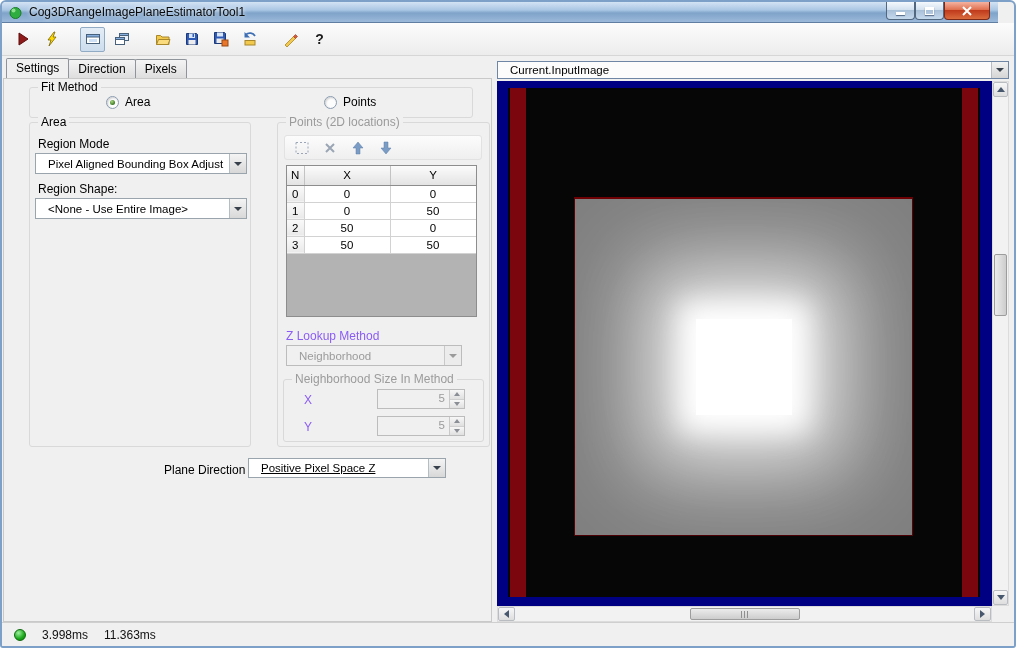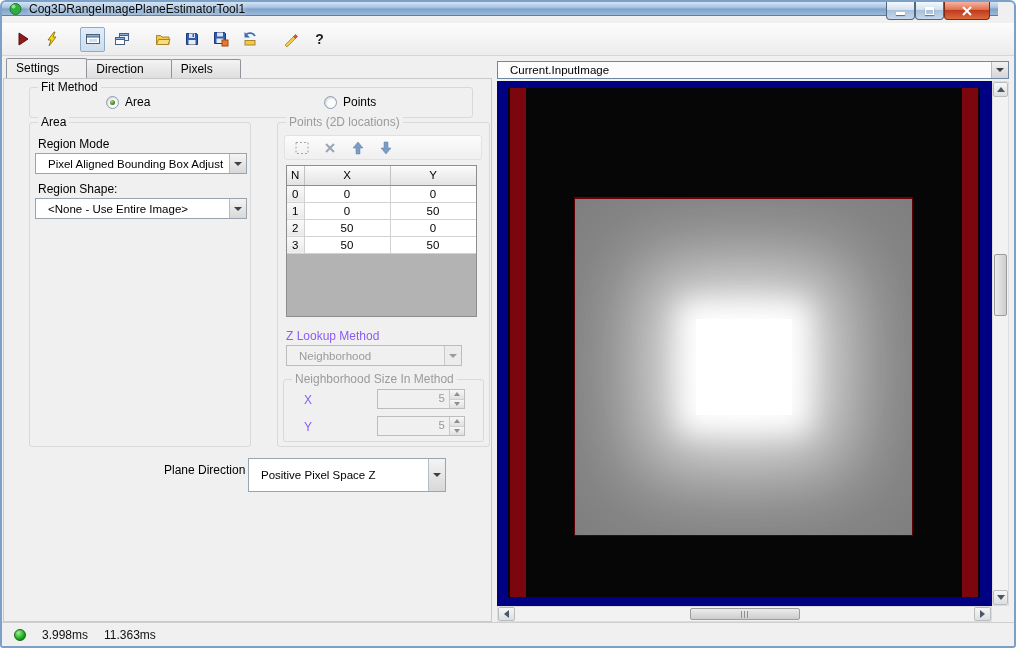--- a/index.html
+++ b/index.html
@@ -4,21 +4,21 @@
 <style>
   html,body{margin:0;padding:0;background:#ffffff;}
   *{box-sizing:border-box;}
   .window{
     position:relative;width:1016px;height:648px;overflow:hidden;
     border:2px solid #7ca0c7;border-radius:6px 6px 3px 3px;
     background:#f0f0f0;color:#000;
     font-family:"Liberation Sans",sans-serif;font-size:12px;
   }
   
-  .titlebar{position:absolute;left:0;top:0;right:16px;height:14px;
+  .titlebar{position:absolute;left:0;top:0;right:16px;height:21px;
     background:linear-gradient(#d3e3f4 0%,#aac6e4 40%,#7fa3c9 55%,#9cb9da 100%);
     border-bottom:1px solid #5f7ea2;display:flex;align-items:center;padding:0 6px;}
   .app-icon{width:15px;height:15px;display:inline-flex;margin-right:6px;}
   .title-text{font-size:12px;color:#0a0a0a;text-shadow:0 0 4px rgba(255,255,255,.95);white-space:nowrap;}
   .win-btns{position:absolute;right:8px;top:0;display:flex;}
   .win-btn{width:29px;height:18px;margin-left:0;border:1px solid #51677f;border-top:none;
     border-radius:0 0 4px 4px;display:flex;align-items:center;justify-content:center;
     background:linear-gradient(#f4f9fd 0%,#d3e1ef 45%,#a9c0d9 50%,#c6daee 100%);}
   .win-btn.close{width:46px;background:linear-gradient(#f4b3a0 0%,#e0704f 45%,#c03a1c 50%,#da6c3e 100%);border-color:#7c2917;}
   .glyph-min{width:9px;height:3px;background:#fff;box-shadow:0 1px 1px rgba(20,40,70,.6);margin-top:6px;}
@@ -26,21 +26,21 @@
   
   .toolbar{position:absolute;left:0;top:21px;right:0;height:33px;
     background:linear-gradient(#fcfcfc,#ececec);border-bottom:1px solid #d6d6d6;
     display:flex;align-items:center;padding:0 8px;gap:4px;}
   .tbtn{width:25px;height:25px;display:flex;align-items:center;justify-content:center;border:1px solid transparent;border-radius:2px;}
   .tbtn.pressed{border:1px solid #92abc4;background:linear-gradient(#e3edf7,#cddded);}
   .tgap{width:8px;}
   .help-glyph{font-weight:bold;font-size:14px;color:#1c1c1c;}
   
   .tabstrip{position:absolute;left:4px;top:57px;display:flex;z-index:3;}
-  .tab{height:19px;padding:2px 27px 0 9px;margin-right:-1px;font-size:12px;
+  .tab{height:19px;padding:2px 9px 0 9px;margin-right:-1px;font-size:12px;
     border:1px solid #8f949b;border-bottom:none;border-radius:2px 2px 0 0;
     background:linear-gradient(#f4f4f4,#dedede);}
   .tab.active{background:#f0f0f0;height:20px;margin-top:-1px;z-index:4;position:relative;}
   
   .settings-panel{position:absolute;left:1px;top:76px;width:489px;height:544px;
     background:#f0f0f0;border:1px solid #c9c9c9;}
   .groupbox{position:absolute;border:1px solid #d9d9d9;border-radius:3px;}
   .gb-label{position:absolute;top:-8px;left:8px;background:#f0f0f0;padding:0 3px;line-height:14px;white-space:nowrap;}
   .gb-label.disabled{color:#9b9b9b;}
   .gb-fit{left:25px;top:8px;width:444px;height:31px;}
@@ -83,21 +83,21 @@
   .nx-label{left:20px;top:13px;} .ny-label{left:20px;top:40px;}
   .spinner{position:absolute;width:88px;height:20px;background:#f0f0f0;border:1px solid #bcbcbc;display:flex;}
   .sp-x{left:93px;top:9px;} .sp-y{left:93px;top:36px;}
   .spin-value{flex:1;text-align:right;padding:2px 4px 0 0;color:#9b9b9b;font-size:11.5px;}
   .spin-btns{width:15px;border-left:1px solid #c9c9c9;display:flex;flex-direction:column;}
   .spin-half{flex:1;background:linear-gradient(#f7f7f7,#e0e0e0);display:flex;align-items:center;justify-content:center;border-bottom:1px solid #cfcfcf;}
   .spin-half:last-child{border-bottom:none;}
   .tri-up-s{width:0;height:0;border-left:3px solid transparent;border-right:3px solid transparent;border-bottom:4px solid #8a8f96;}
   .tri-down-s{width:0;height:0;border-left:3px solid transparent;border-right:3px solid transparent;border-top:4px solid #8a8f96;}
   .pd-label{left:160px;top:384px;}
-  .pd-combo{left:244px;top:379px;width:198px;height:34px;}
+  .pd-combo{left:244px;top:379px;width:198px;height:20px;text-decoration:underline;}
   
   .right-panel{position:absolute;left:495px;top:59px;width:512px;height:561px;}
   .source-combo{left:0;top:0;width:512px;height:18px;border:1px solid #6f86a4;background:#fcfcfc;}
   .source-combo .combo-btn{height:16px;background:linear-gradient(#f2f2f2,#d5d5d5);}
   .viewport{position:absolute;left:0;top:20px;width:512px;height:541px;background:#f0f0f0;}
   .image-canvas{position:absolute;left:0;top:0;width:495px;height:525px;background:#000082;
     padding:7px 12px 9px 11px;}
   .img-black{position:relative;width:100%;height:100%;background:#060606;overflow:hidden;}
   .red-stripe{position:absolute;top:0;bottom:0;width:16px;background:#7c060d;}
   .red-stripe.left{left:2px;} .red-stripe.right{right:2px;}

